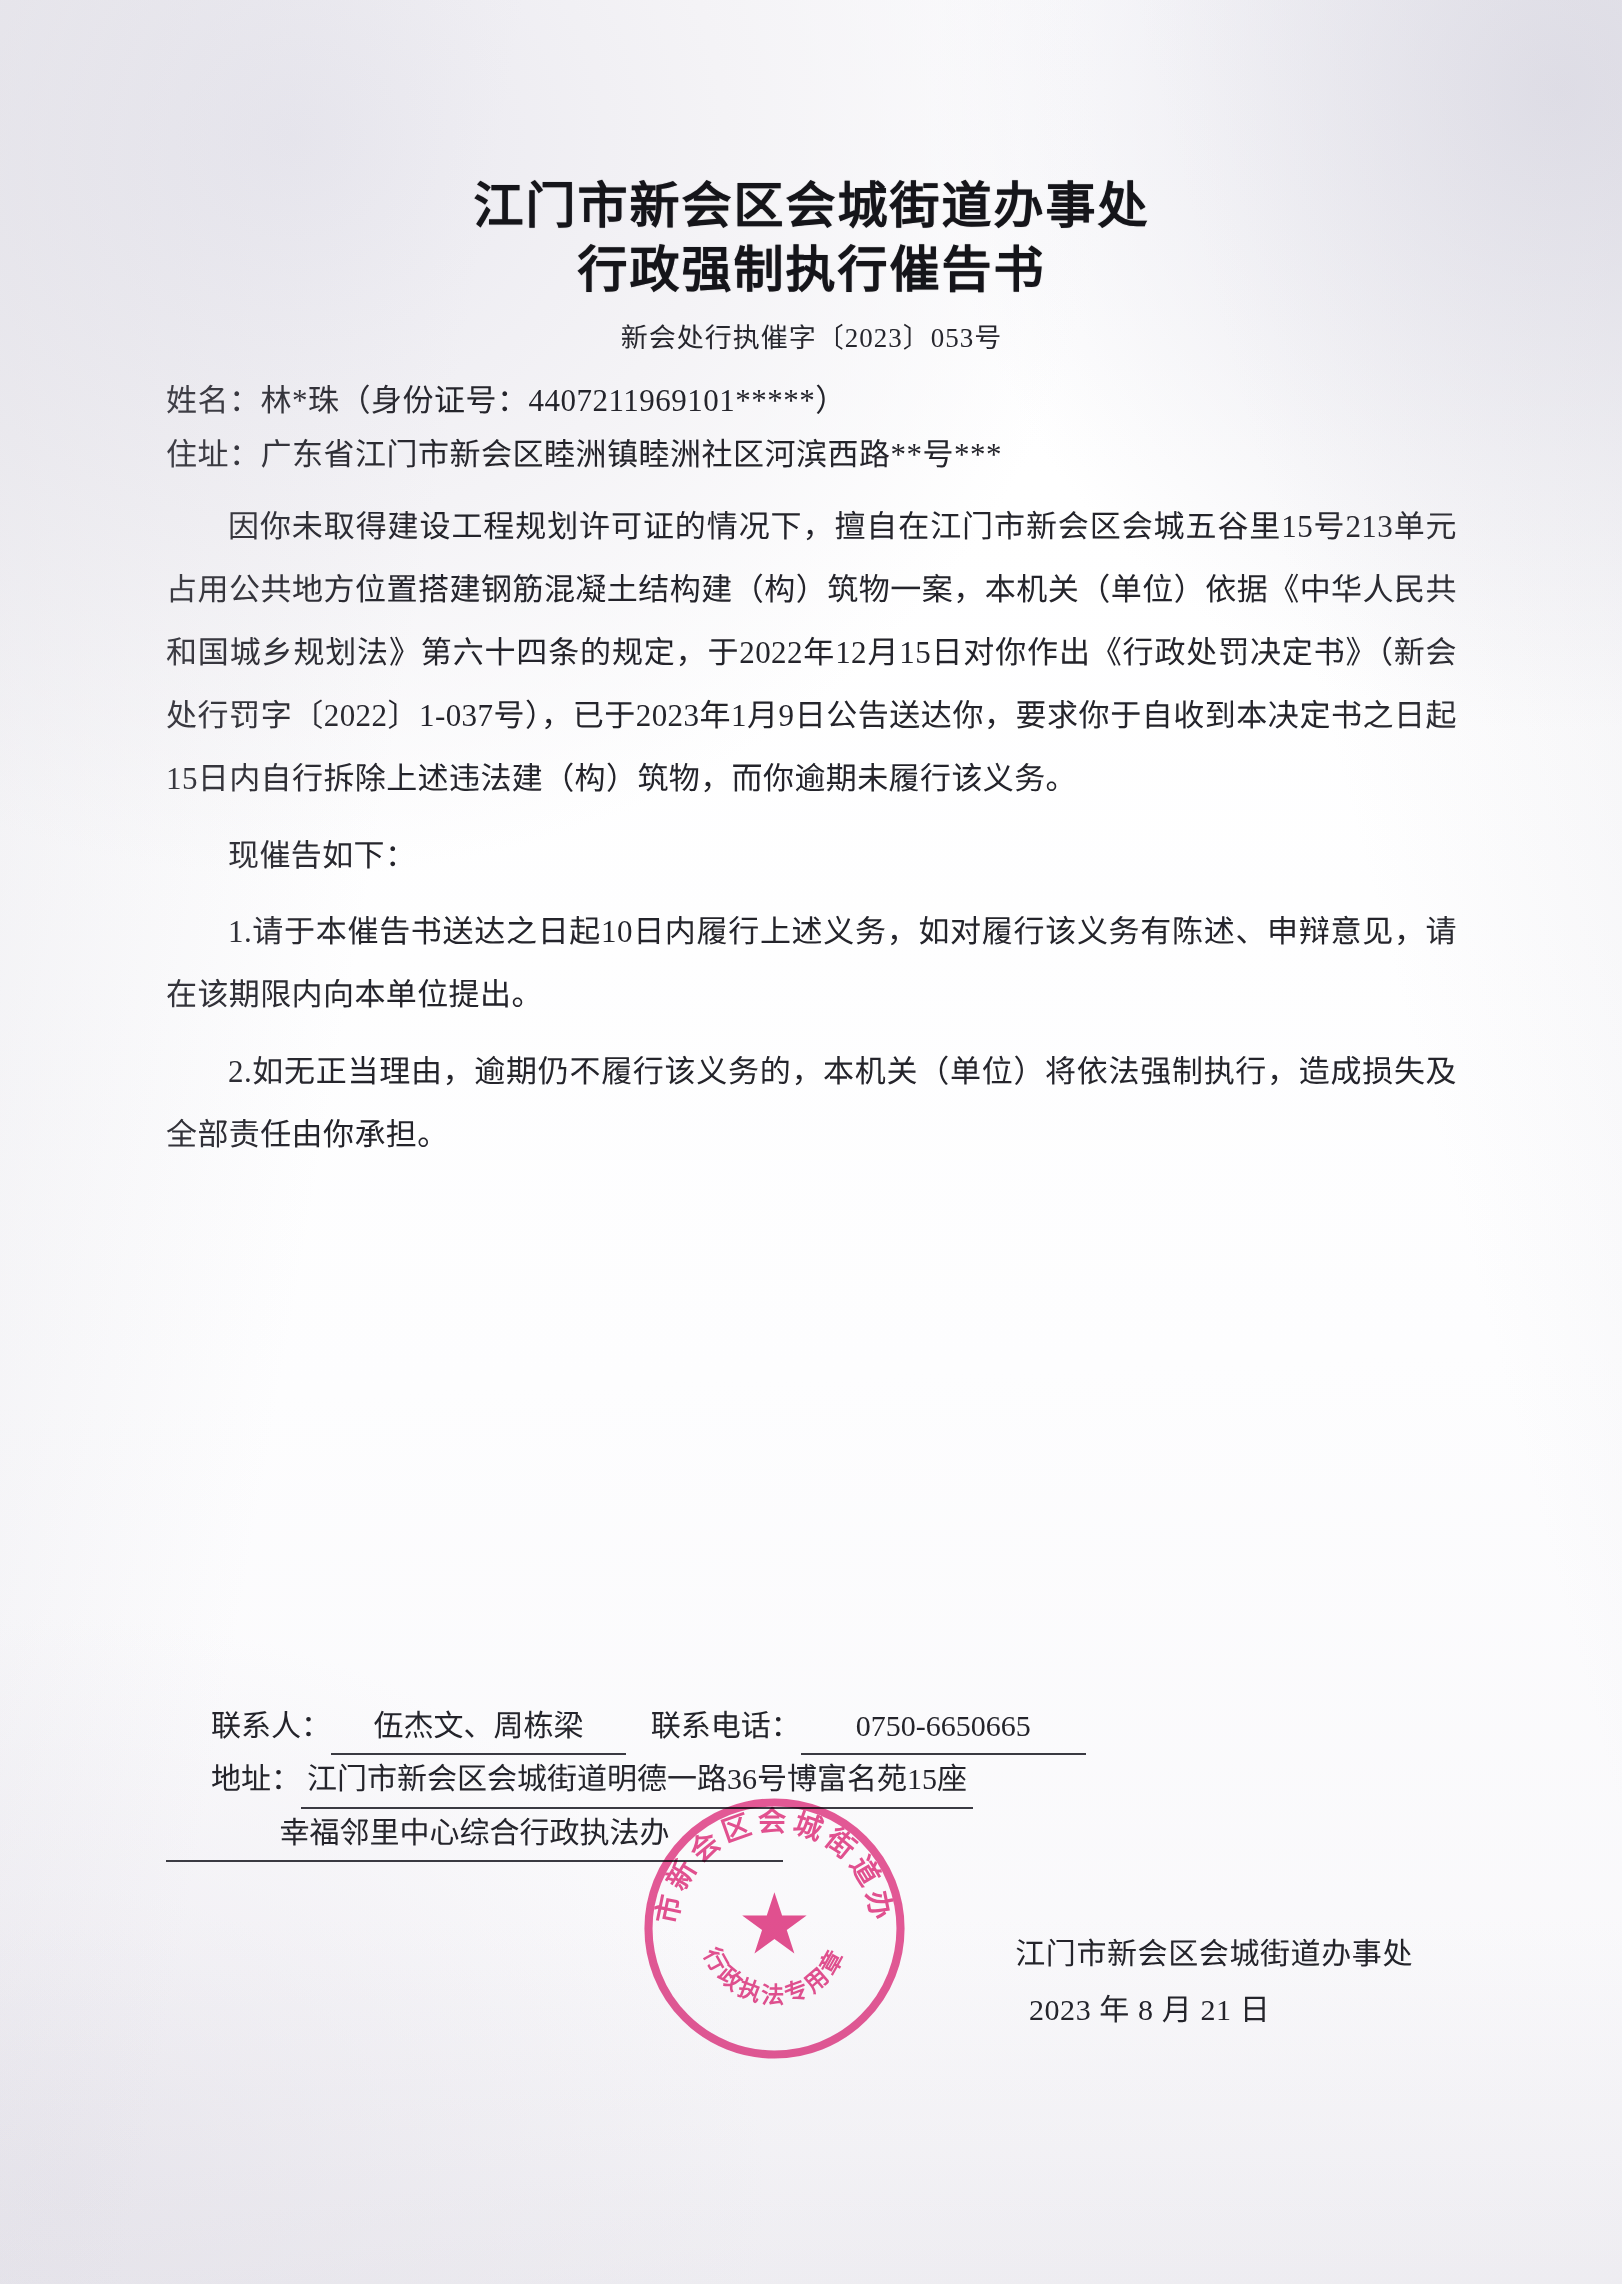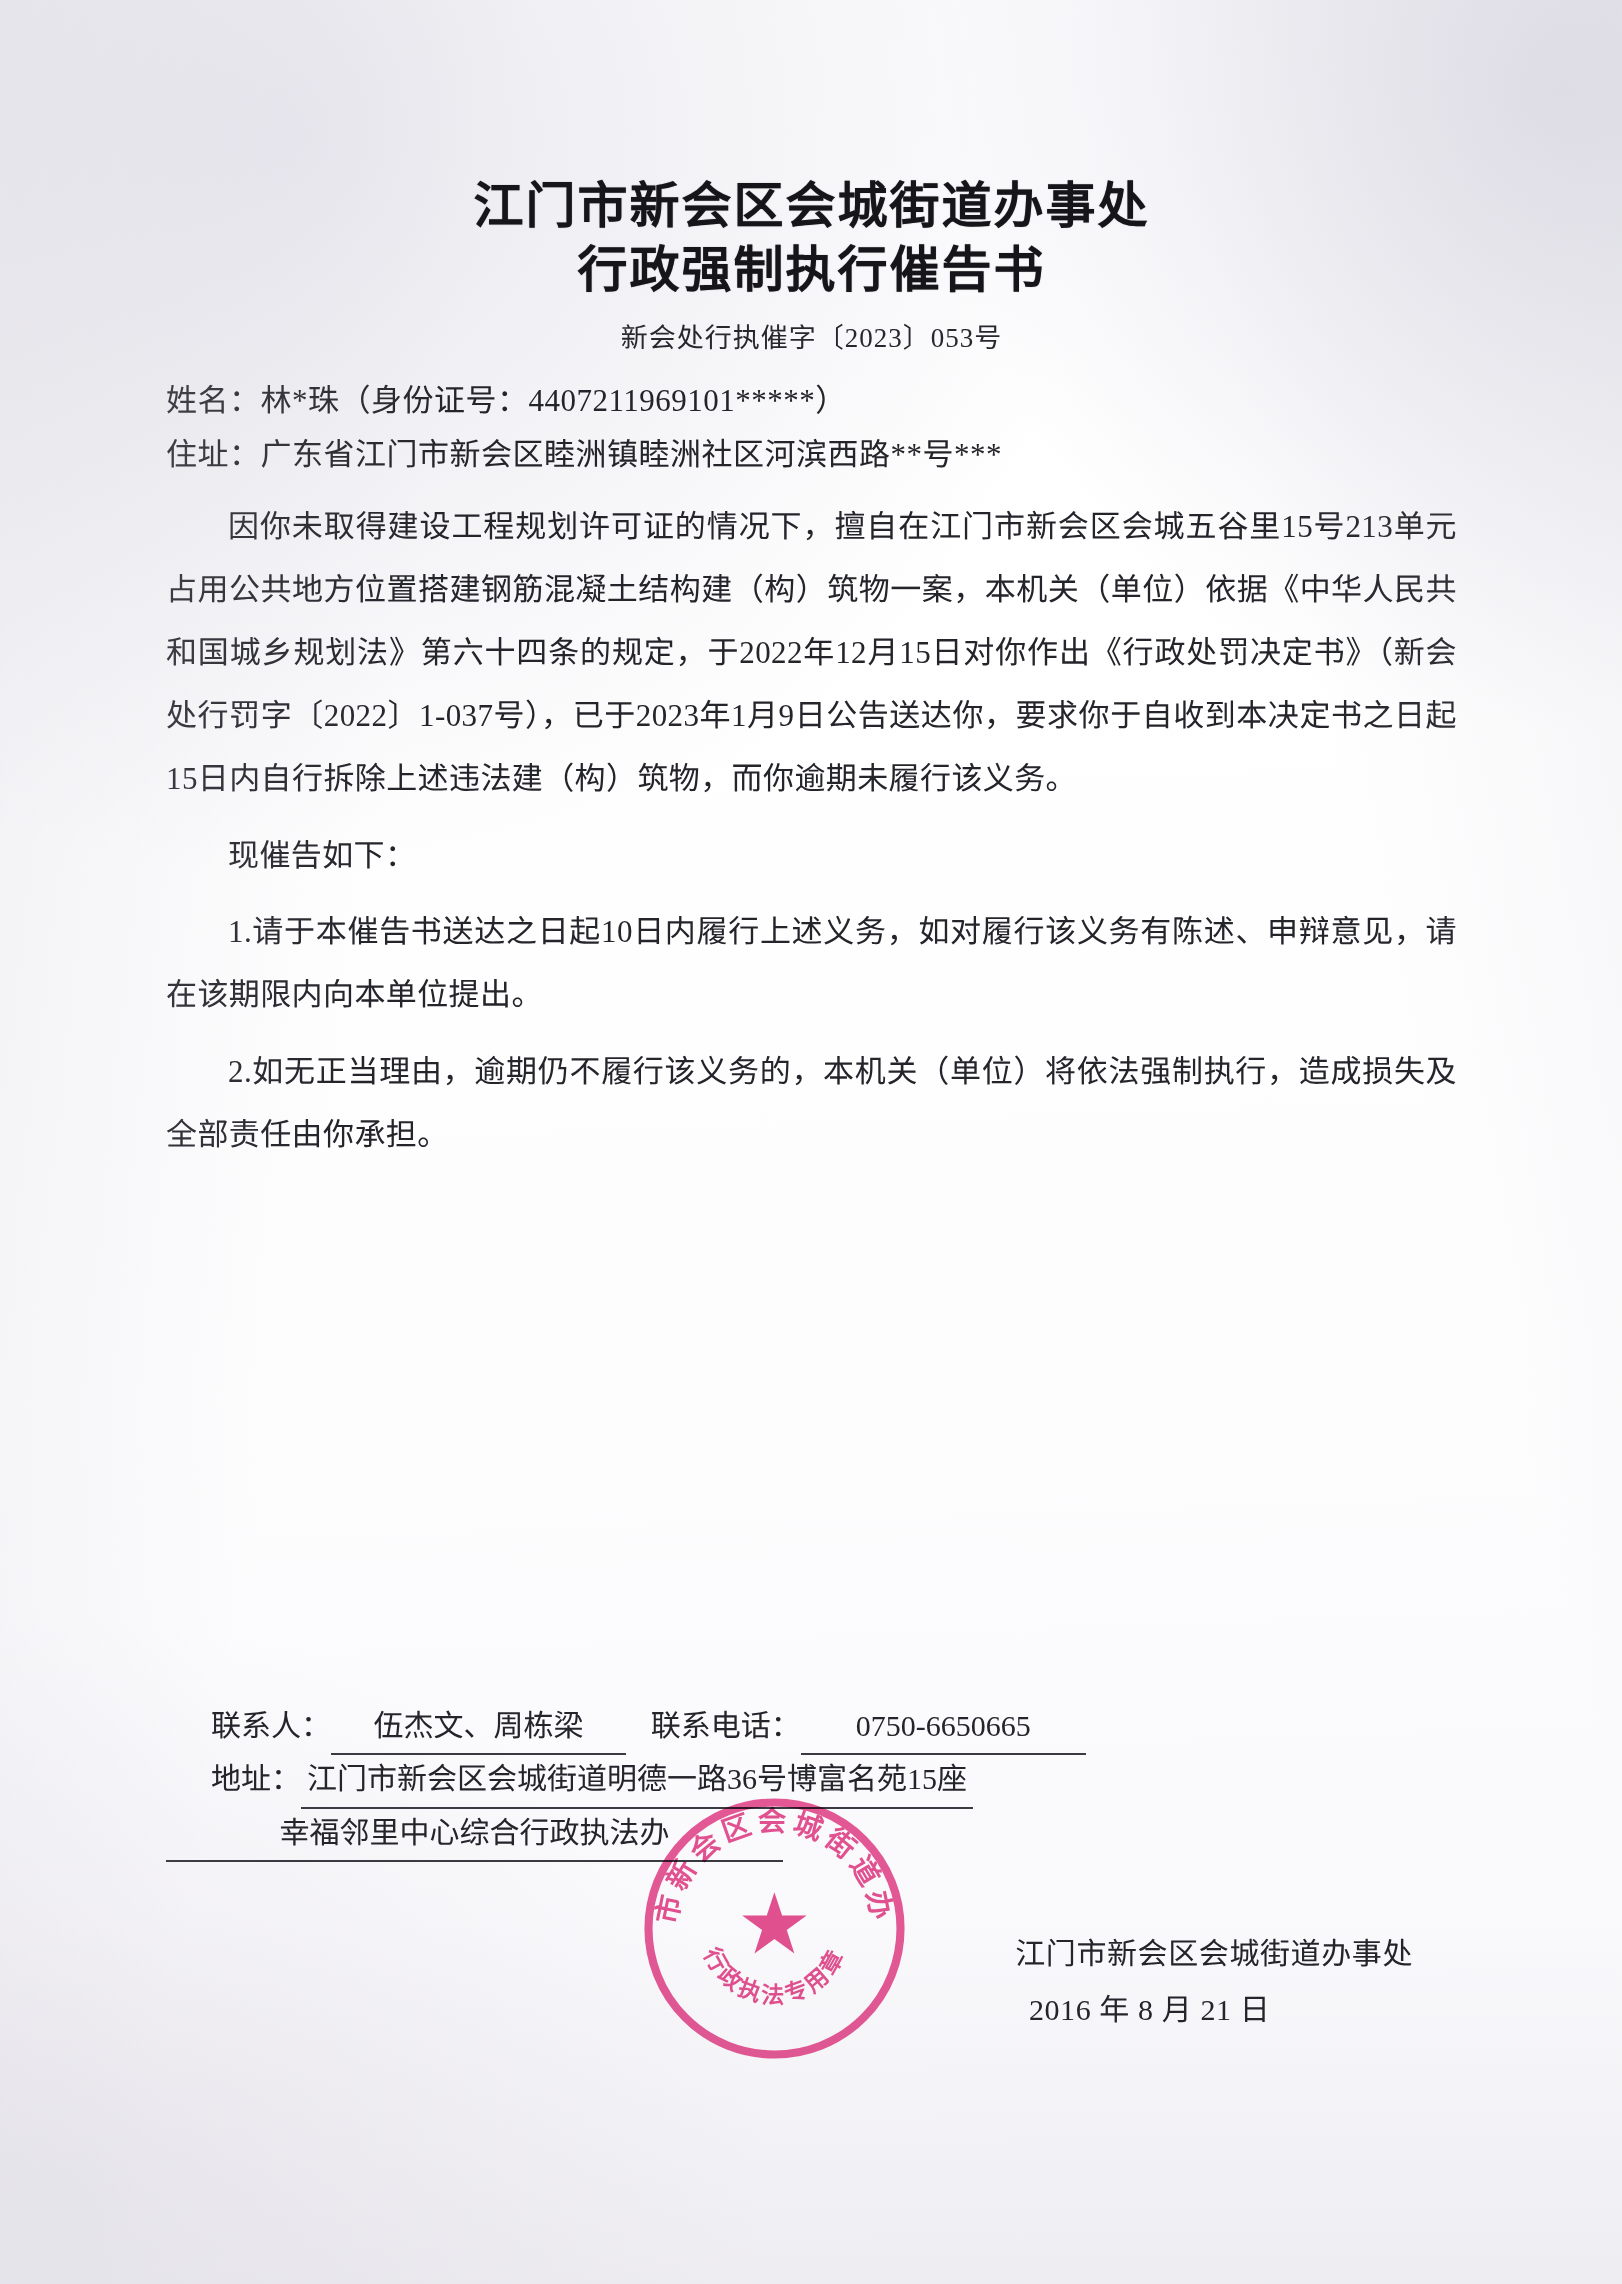--- a/index.html
+++ b/index.html
@@ -201,16 +201,16 @@
       </text>
       <text font-family="'Liberation Sans', sans-serif" font-size="17" font-weight="700" fill="#e2357f" letter-spacing="2.4">
         <textPath href="#sealArcBottom" startOffset="50%" text-anchor="middle">行政执法专用章</textPath>
       </text>
       <text x="100" y="118" text-anchor="middle" font-size="62" fill="#e2357f" font-family="'DejaVu Sans', sans-serif">★</text>
     </svg>
   </div>
 
   <div class="signature">
     <div>江门市新会区会城街道办事处</div>
-    <div class="sig-date">2016 年 8 月 21 日</div>
+    <div class="sig-date">2023 年 8 月 21 日</div>
   </div>
 </div>
 
 
 </body></html>

